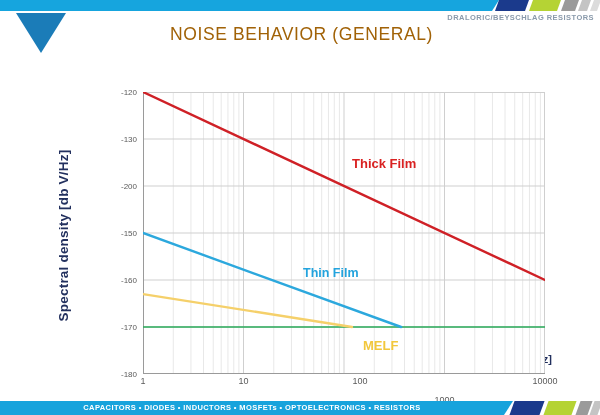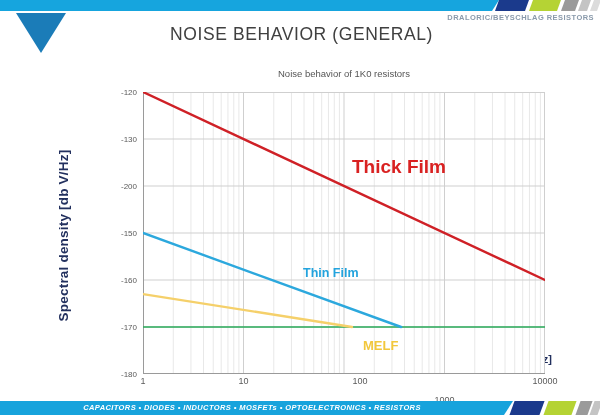--- a/index.html
+++ b/index.html
@@ -24,47 +24,47 @@
   #logo-tri{position:absolute;left:8px;top:0;width:0;height:0;
     border-left:25px solid transparent;border-right:25px solid transparent;
     border-top:40px solid #1b7cb8;}
   #logo-word{position:absolute;left:0px;top:13px;width:66px;text-align:center;
     font-family:"Liberation Sans", sans-serif;font-weight:bold;font-size:12.5px;
     letter-spacing:0.3px;color:#111;background:#fff;padding:1px 0 1px 0;}
 
   #subtitle{position:absolute;right:6px;top:13px;font-size:7.5px;color:#8a9aab;
      letter-spacing:0.45px;font-weight:bold;font-family:"Liberation Sans", sans-serif;}
 
-  #page-title{position:absolute;left:170px;top:24px;font-size:17.5px;color:#404040;
+  #page-title{position:absolute;left:170px;top:24px;font-size:17.5px;color:#a16207;
      letter-spacing:0.6px;font-family:"Liberation Sans", sans-serif;white-space:nowrap;}
 
   
   #chart-wrap{position:absolute;left:0;top:60px;width:600px;height:335px;}
   #chart-title{position:absolute;left:143px;top:8px;width:402px;text-align:center;
      font-size:9.5px;color:#555;}
   #ylabel{position:absolute;left:-62px;top:168px;width:250px;text-align:center;
      transform:rotate(-90deg);font-size:13.5px;font-weight:bold;color:#22305e;
      letter-spacing:0.2px;}
   #xlabel{position:absolute;left:552px;top:293px;font-size:11px;font-weight:bold;
      color:#22305e;transform:translateX(-100%);white-space:nowrap;}
   #plot{position:absolute;left:143px;top:32px;width:402px;height:282px;
      background:#ffffff;}
   #plot svg{display:block;}
   .ytick{position:absolute;right:603px;font-size:8px;color:#5a5a5a;white-space:nowrap;
      transform:translateY(-50%);}
   .yticks{position:absolute;left:0;top:32px;width:740px;height:282px;}
   .xticklabels{position:absolute;left:143px;top:316px;width:402px;height:14px;}
   .xtick{position:absolute;font-size:9px;color:#5a5a5a;transform:translateX(-50%);}
   .serieslbl{position:absolute;font-weight:bold;white-space:nowrap;}
-  #lbl-thick{left:352px;top:96px;font-size:19px;color:#d92121;}
+  #lbl-thick{left:352px;top:96px;font-size:13px;color:#d92121;}
   #lbl-thin{left:303px;top:206px;font-size:12.5px;color:#23a3dd;}
   #lbl-melf{left:338px;top:278px;font-size:13px;color:#f2c73c;padding-left:25px;}
 
   
-  #footer{position:absolute;left:0;bottom:0;width:600px;height:14px;overflow:hidden;font-style:italic;}
+  #footer{position:absolute;left:0;bottom:0;width:600px;height:14px;overflow:hidden;}
   .ftr-blue{position:absolute;left:0;top:0;width:504px;height:14px;background:#17a3dc;}
   .ftr-blue:after{content:"";position:absolute;right:-9px;top:0;width:0;height:0;
      border-top:14px solid #17a3dc;border-right:9px solid transparent;}
   #footer-text{position:absolute;left:0;top:0;width:504px;height:14px;line-height:14px;
      text-align:center;color:#ffffff;font-size:7.5px;font-weight:bold;letter-spacing:0.4px;}
   .fpar{position:absolute;top:0;height:14px;transform:skewX(-20deg);}
   #fpar-navy{left:512px;width:30px;background:#1b3a8c;}
   #fpar-green{left:546px;width:28px;background:#b5d334;}
   #fpar-gray{left:578px;width:12px;background:#9a9a9a;}
   #fpar-gray2{left:592px;width:8px;background:#c4c4c4;}
@@ -83,21 +83,20 @@
 
 <div id="logo">
   <div id="logo-tri"></div>
 </div>
 
 <div id="subtitle">DRALORIC/BEYSCHLAG RESISTORS</div>
 <div id="page-title">NOISE  BEHAVIOR  (GENERAL)</div>
 
 <div id="chart-wrap">
 
-  <div id="chart-title">Noise behavior of 1K0 resistors</div>
   <div id="ylabel">Spectral density [db V/Hz]</div>
   <div id="xlabel">f [Hz]</div>
 
   <div class="yticks" id="ytick-holder">
       <div class="ytick" style="top: 0px;">-120</div>
       <div class="ytick" style="top: 47px;">-130</div>
       <div class="ytick" style="top: 94px;">-200</div>
       <div class="ytick" style="top: 141px;">-150</div>
       <div class="ytick" style="top: 188px;">-160</div>
       <div class="ytick" style="top: 235px;">-170</div>

